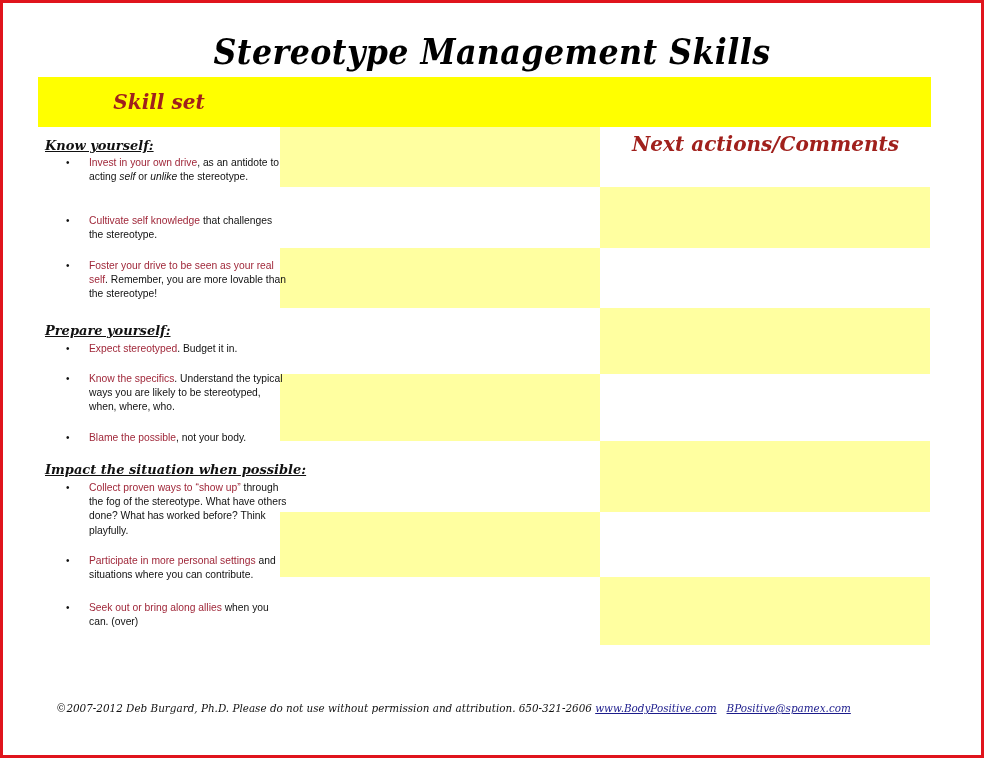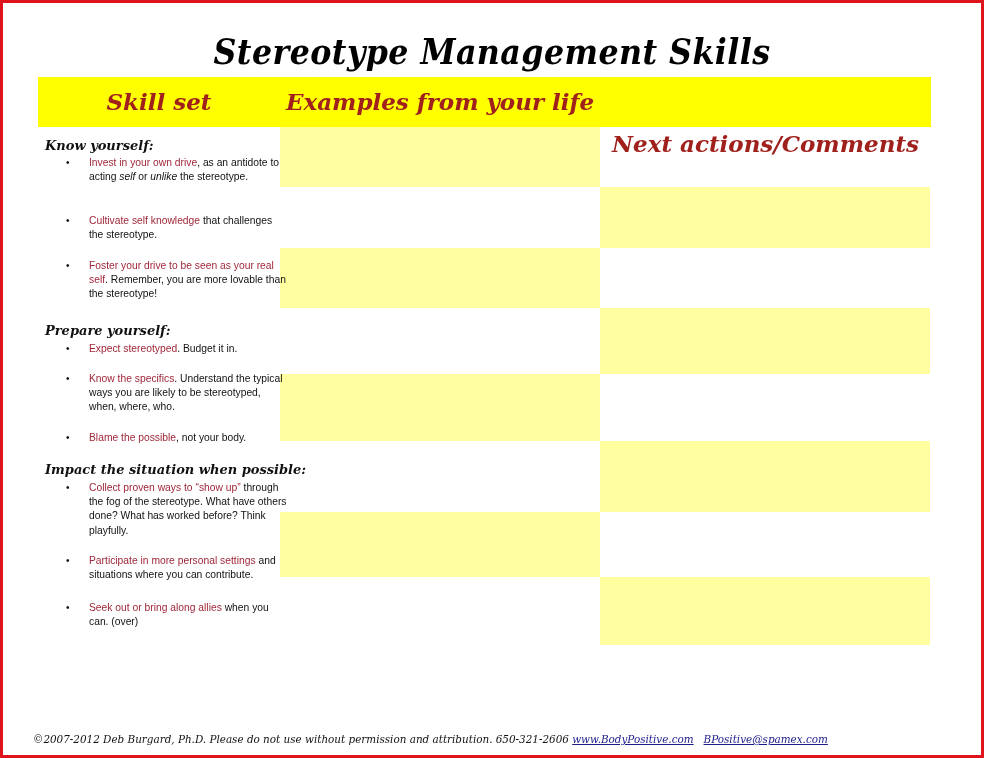--- a/index.html
+++ b/index.html
@@ -20,55 +20,54 @@
     transform: scaleX(0.88); transform-origin: center;
   }
   .header-band {
     position: absolute; left: 38px; top: 77px; width: 893px; height: 50px;
     background: #ffff00;
   }
   .hcell {
     position: absolute; top: 0; height: 50px; line-height: 50px;
     text-align: center; color: #a0201c;
     font-family: "DejaVu Serif", serif; font-style: italic; font-weight: bold;
-    font-size: 23px;
+    font-size: 20px;
   }
   .cell { position: absolute; }
   .cell.y { background: #ffffa0; }
   .section-head {
     position: absolute; left: 45px;
     font-family: "DejaVu Serif", serif; font-style: italic; font-weight: bold;
-    font-size: 13px; color: #111;
+    font-size: 13px; color: #111; text-decoration: underline;
   }
   .bullet {
     position: absolute; left: 66px; width: 210px;
     font-size: 10.3px; line-height: 14.2px; color: #111;
   }
   .bullet .dot {
     position: absolute; left: 0; top: 0; font-size: 10px;
   }
   .bullet .txt { position: absolute; left: 23px; width: 200px; }
   .hl { color: #a0283a; }
   .footer {
-    position: absolute; left: 33px; top: 702px; white-space: nowrap;
+    position: absolute; left: 56px; top: 702px; white-space: nowrap;
     font-family: "DejaVu Serif", serif; font-style: italic;
-    font-size: 10.4px; color: #111; margin-top: 31px;
+    font-size: 10.4px; color: #111;
   }
   .footer a { color: #1c1c8c; text-decoration: underline; }
 </style>
 </head>
 <body>
 
 <div class="frame"></div>
 
 <div class="title">Stereotype Management Skills</div>
 
 <div class="header-band">
   <div class="hcell" style="left:0;width:242px;">Skill set</div>
-  <div class="hcell" style="left:242px;width:320px;">Examples from your life</div>
   <div class="hcell" style="left:562px;width:331px;margin-top:42px;">Next actions/Comments</div>
 </div>
 
 <div>
   <div class="cell y" style="left:280px;top:127px;width:320px;height:60px;"></div>
   <div class="cell" style="left:600px;top:127px;width:330px;height:60px;"></div>
 
   <div class="cell" style="left:280px;top:187px;width:320px;height:61px;"></div>
   <div class="cell y" style="left:600px;top:187px;width:330px;height:61px;"></div>
 

